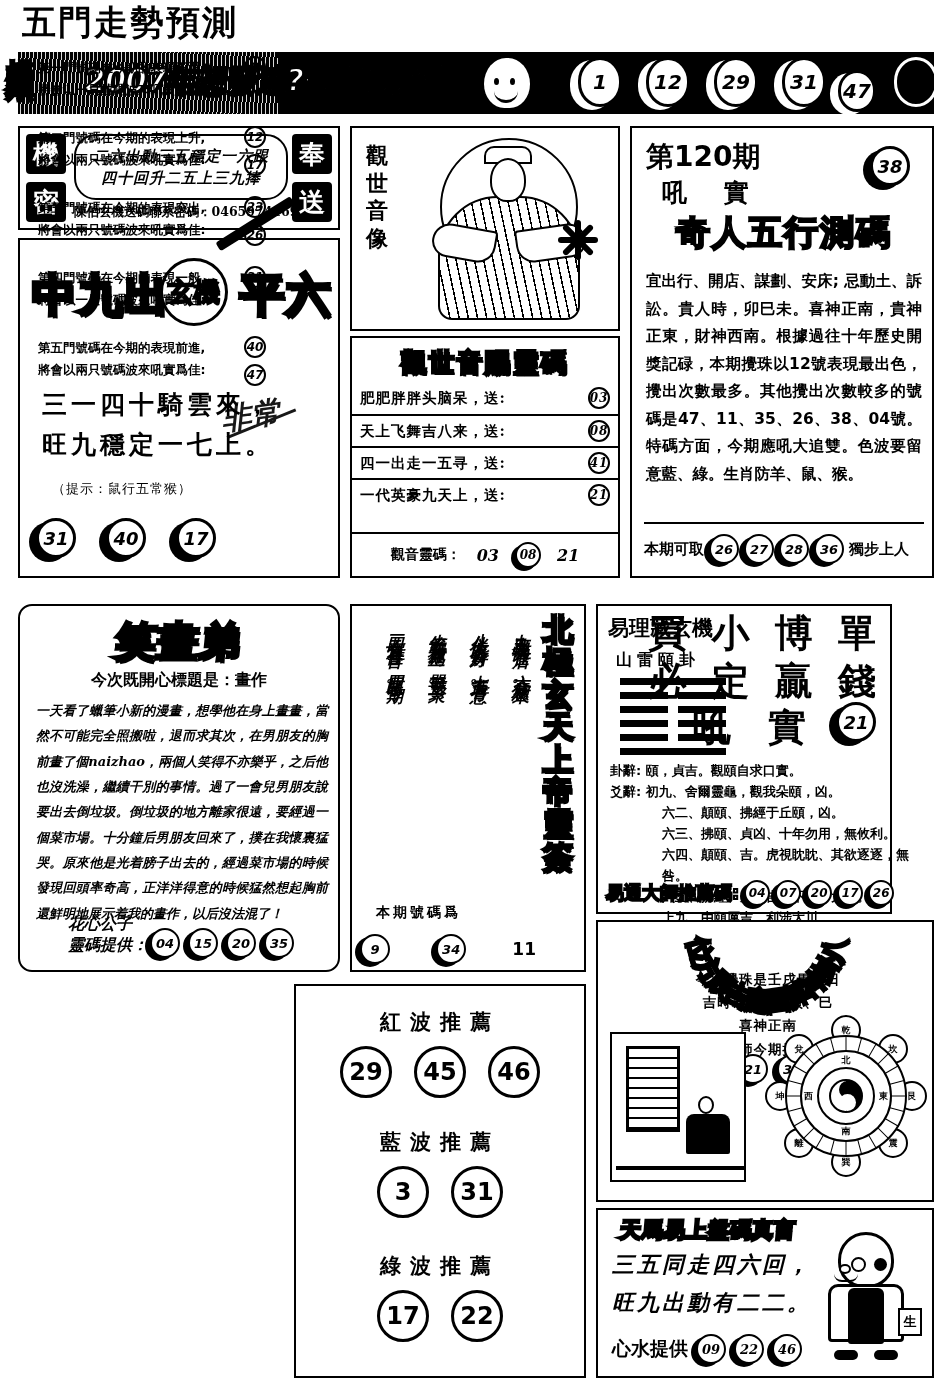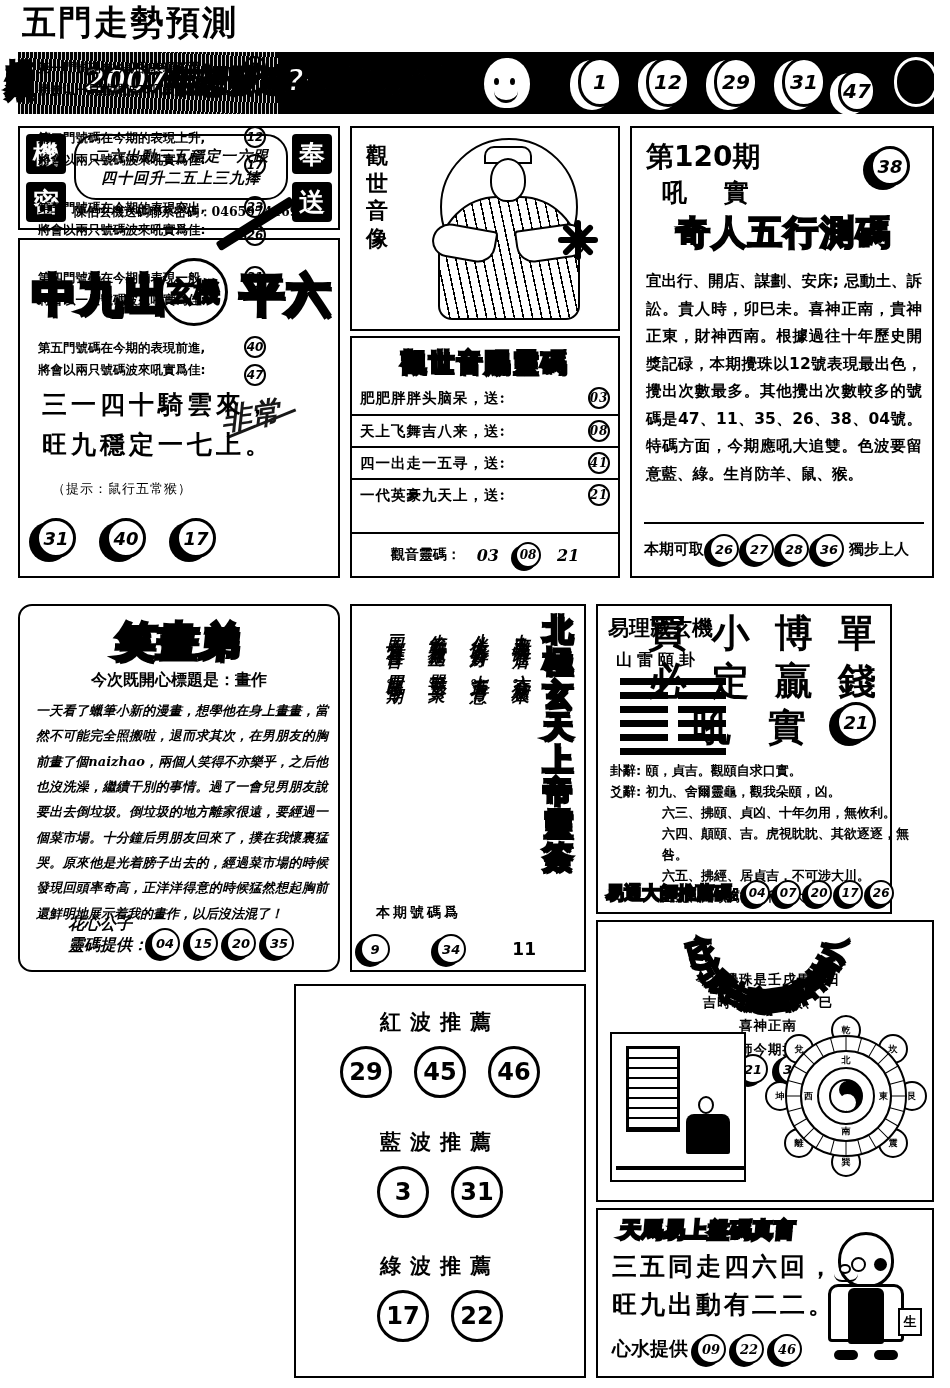--- a/index.html
+++ b/index.html
@@ -484,22 +484,22 @@
 
   
   #xinshui-box { left: 596px; top: 1208px; width: 338px; height: 170px; }
   #xs-title {
     position:absolute; left:22px; top:6px;
     font-size:21px; font-weight:bold; color:#fff;
     -webkit-text-stroke:3px #000; letter-spacing:1px;
     font-family:"DejaVu Sans", sans-serif; transform: skewX(-5deg);
   }
   #xs-l1, #xs-l2 {
-    position:absolute; left:14px; font-size:25px; font-weight:bold;
-    letter-spacing:3px; font-family:"DejaVu Serif", serif;
+    position:absolute; left:14px; font-size:22px; font-weight:bold;
+    letter-spacing:3px; font-family:"DejaVu Serif", serif;font-style:italic;
   }
   #xs-l1 { top:40px; }
   #xs-l2 { top:78px; }
   #xs-foot {
     position:absolute; left:14px; bottom:12px;
     display:flex; align-items:center; gap:8px;
     font-size:19px; font-weight:bold; font-family:"DejaVu Serif", serif;
   }
   #xs-man {
     position:absolute; right:14px; top:22px; width:104px; height:132px;
@@ -729,20 +729,21 @@
           <i></i>
         </div>
     </div>
     <div id="yili-big1">買 小 博 單</div>
     <div id="yili-big2">必 定 贏 錢</div>
     <div id="yili-big3">吼 實</div>
     <div class="lotto" id="yili-ball">21</div>
     <div id="yili-text">
       <div>卦辭: 頤，貞吉。觀頤自求口實。</div>
       <div><span>爻辭: </span><span>初九、舍爾靈龜，觀我朵頤，凶。</span></div>
+      <div class="ind">六二、顛頤、拂經于丘頤，凶。</div>
       <div class="ind">六三、拂頤、貞凶、十年勿用，無攸利。</div>
       <div class="ind">六四、顛頤、吉。虎視眈眈、其欲逐逐，無咎。</div>
       <div class="ind">六五、拂經、居貞吉，不可涉大川。</div>
       <div class="ind">上九、由頤厲吉，利涉大川。</div>
     </div>
     <div id="yili-rec">
       <span class="lbl">易通大師推薦碼:</span>
       <span class="lotto sm">04</span>
       <span class="lotto sm">07</span>
       <span class="lotto sm">20</span>

